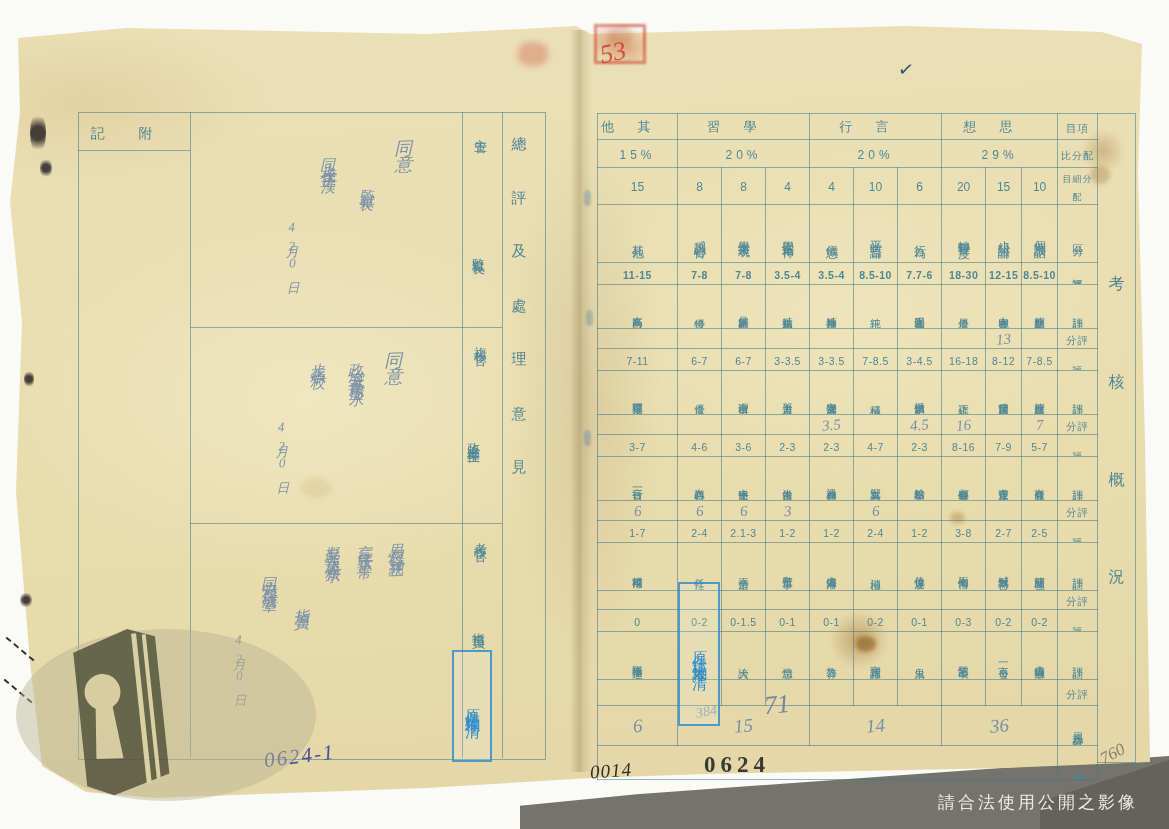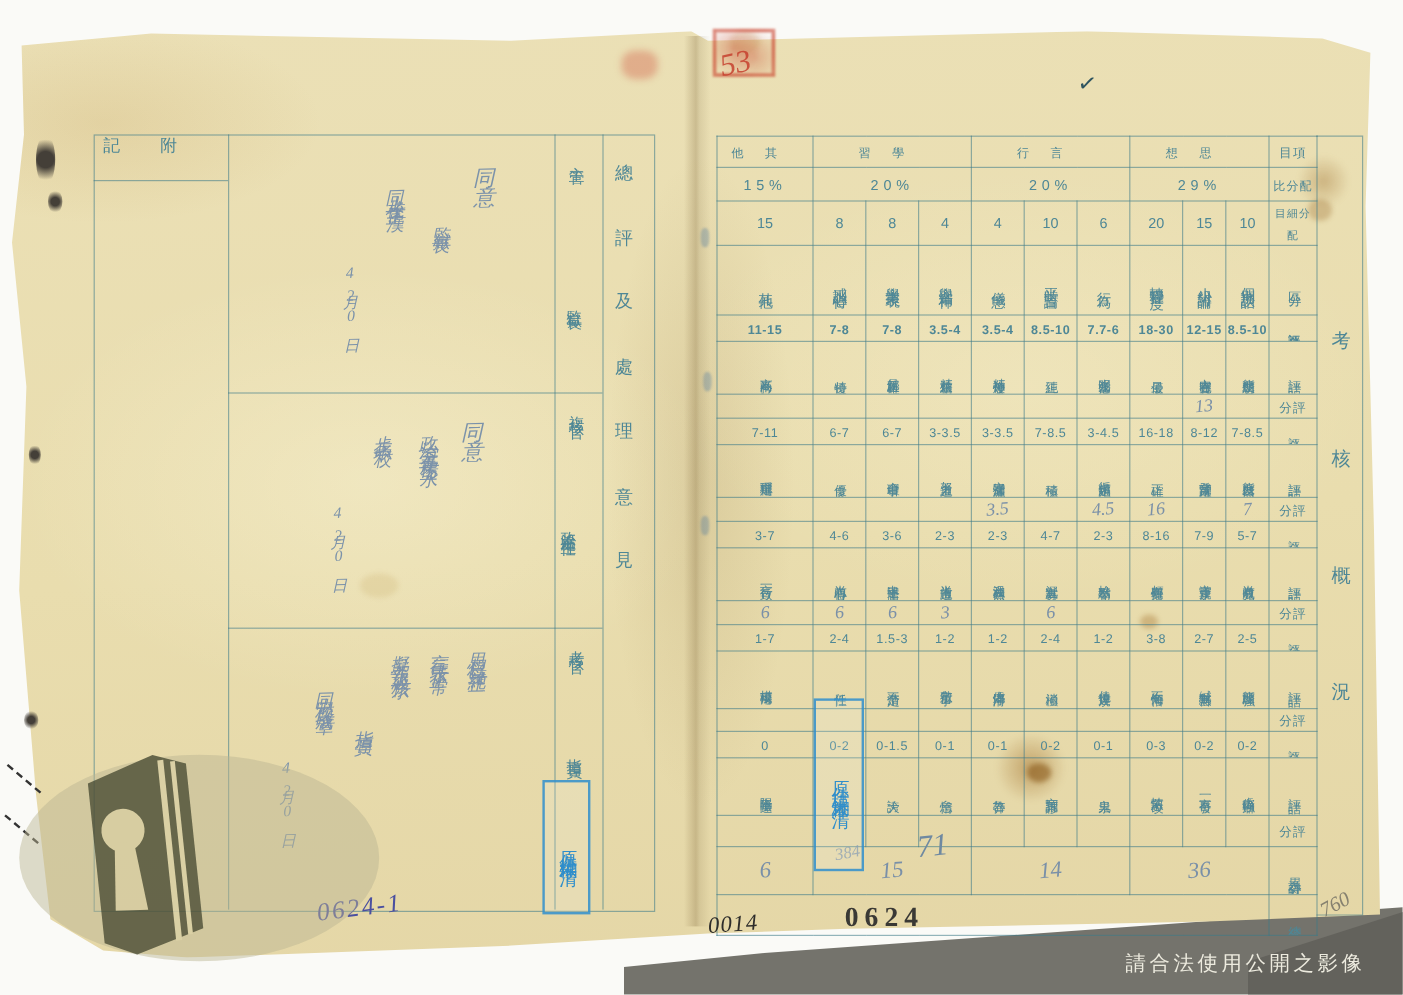--- a/index.html
+++ b/index.html
@@ -23,39 +23,39 @@
       150px 776px,80px 770px,36px 744px,24px 640px,10px 470px,16px 300px,4px 180px,14px 90px);}
   .fold{left:570px;top:30px;width:22px;height:742px;
     background:linear-gradient(90deg,rgba(120,95,50,0) 0%,rgba(120,95,50,.28) 45%,rgba(100,80,40,.12) 60%,rgba(120,95,50,0) 100%);}
   .stain{border-radius:50%;filter:blur(2px);}
   
   .print{color:#4e8796;}
   .vert{writing-mode:vertical-rl;text-orientation:upright;}
   .hwfont{font-family:"Liberation Serif",serif;font-style:italic;color:#7b92aa;}
   
   .tline{background:rgba(60,122,136,.55);}
-  #fuji{left:86px;top:106px;width:100px;height:30px;font-size:14px;letter-spacing:2.4em;
-        text-align:left;line-height:30px;}
+  #fuji{left:86px;top:118px;width:100px;height:30px;font-size:14px;letter-spacing:2.4em;
+        text-align:right;line-height:30px;}
   .rolecell{font-size:13px;letter-spacing:3px;}
   .roletitle{font-size:13px;letter-spacing:2px;max-height:56px;line-height:14px;}
   #overall-h{left:509px;top:124px;height:628px;font-size:15px;letter-spacing:54px;}
   .hwblock{writing-mode:vertical-rl;text-orientation:upright;font-size:15px;line-height:38px;
            letter-spacing:4px;transform:rotate(-1.5deg);}
   .hwblock div{white-space:nowrap;}
   .hwblock .big{font-size:18px;letter-spacing:14px;}
   .hwblock .date{font-size:13px;letter-spacing:2px;}
   #hw1 div:nth-child(2){margin-top:50px}#hw1 div:nth-child(3){margin-top:18px}#hw1 div:nth-child(4){margin-top:90px}
   #hw2 div:nth-child(2){margin-top:12px}#hw2 div:nth-child(3){margin-top:10px}#hw2 div:nth-child(4){margin-top:78px}
   #hw3{line-height:32px}
   #hw3 div:nth-child(4){margin-top:62px}#hw3 div:nth-child(5){margin-top:30px}#hw3 div:nth-child(6){margin-top:96px}
   
   #rtable{border-collapse:collapse;table-layout:fixed;width:500px;}
   #rtable td{border:1px solid rgba(60,122,136,.55);padding:0;text-align:center;vertical-align:middle;
              color:#4e8796;overflow:hidden;}
-  .cat{font-size:10px;letter-spacing:1.8em;text-indent:1.8em;}
+  .cat{font-size:13px;letter-spacing:1.8em;text-indent:1.8em;}
   .pct{font-size:12px;letter-spacing:4px;}
   .pts{font-size:12px;}
   .v2{display:inline-block;writing-mode:vertical-rl;text-orientation:upright;max-height:27px;
       line-height:13px;font-size:10.5px;letter-spacing:1px;}
   .v2name{display:inline-block;writing-mode:vertical-rl;text-orientation:upright;max-height:32px;
       line-height:15px;font-size:12px;letter-spacing:2px;}
   .std-txt{font-size:10.5px;letter-spacing:0.5px;}
   .vlab{display:inline-block;writing-mode:vertical-rl;text-orientation:upright;font-size:11px;
       line-height:13px;letter-spacing:2px;}
   .v2h{max-height:30px;}
@@ -327,21 +327,21 @@
           <td><span class="hw-num">6</span></td>
           <td><span class="hw-num"></span></td>
           <td><span class="hw-num"></span></td>
           <td><span class="hw-num"></span></td>
           <td><span class="hw-num"></span></td>
           <td><span class="rev">分評</span></td>
         </tr>
         <tr style="height: 22px;">
           <td><span class="std-txt">1-7</span></td>
           <td><span class="std-txt">2-4</span></td>
-          <td><span class="std-txt">1.5-3</span></td>
+          <td><span class="std-txt">2.1-3</span></td>
           <td><span class="std-txt">1-2</span></td>
           <td><span class="std-txt">1-2</span></td>
           <td><span class="std-txt">2-4</span></td>
           <td><span class="std-txt">1-2</span></td>
           <td><span class="std-txt">3-8</span></td>
           <td><span class="std-txt">2-7</span></td>
           <td><span class="std-txt">2-5</span></td>
           <td><span class="vlab v2h" style="font-size: 10px;">評分標準</span></td>
         </tr>
         <tr style="height: 48px;">

